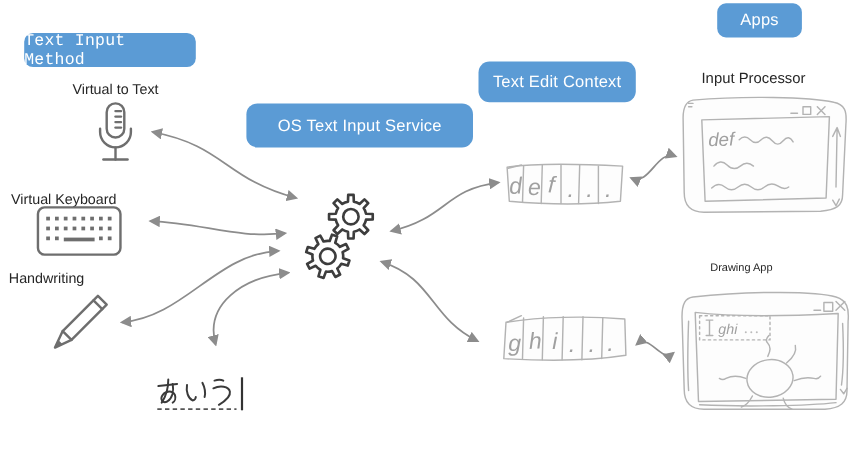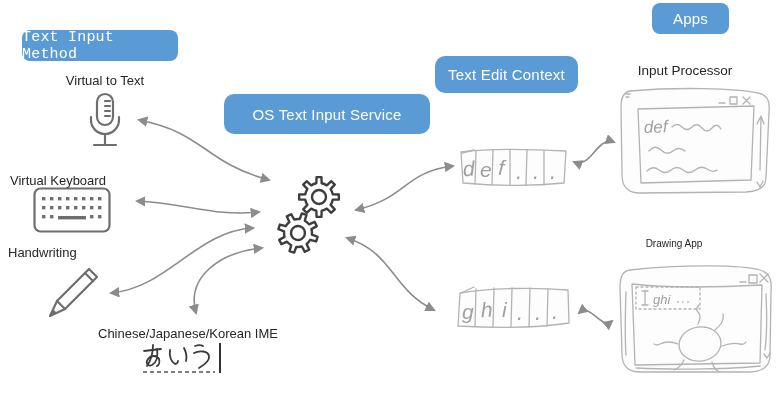--- a/index.html
+++ b/index.html
@@ -33,21 +33,20 @@
 <div class="canvas">
 
   <div class="badge" style="left:22px;top:30px;width:156px;height:31px;font-family:Liberation Mono, monospace;">Text Input Method</div>
   <div class="badge" style="left:224px;top:94px;width:206px;height:40px;border-radius:10px;">OS Text Input Service</div>
   <div class="badge" style="left:435px;top:56px;width:143px;height:37px;border-radius:10px;">Text Edit Context</div>
   <div class="badge" style="left:652px;top:3px;width:77px;height:31px;">Apps</div>
 
   <div class="lbl ctr" style="left:55px;top:73px;width:100px;">Virtual to Text</div>
   <div class="lbl" style="left:10px;top:173px;">Virtual Keyboard</div>
   <div class="lbl" style="left:8px;top:245px;">Handwriting</div>
-  <div class="lbl" style="left:98px;top:326px;">Chinese/Japanese/Korean IME</div>
 
   <div class="lbl ctr" style="left:605px;top:63px;width:160px;font-size:13.5px;">Input Processor</div>
   <div class="lbl ctr" style="left:614px;top:238px;width:120px;font-size:10px;">Drawing App</div>
 
   <svg class="abs" style="left:84px;top:92px;" width="44" height="64" viewBox="0 0 44 64">
     <rect class="ic" x="13" y="2" width="16" height="31" rx="8"></rect>
     <line class="ic" x1="21" y1="9" x2="26" y2="9" stroke-width="1.6"></line>
     <line class="ic" x1="21" y1="14" x2="26" y2="14" stroke-width="1.6"></line>
     <line class="ic" x1="21" y1="19" x2="26" y2="19" stroke-width="1.6"></line>
     <line class="ic" x1="21" y1="24" x2="26" y2="24" stroke-width="1.6"></line>

